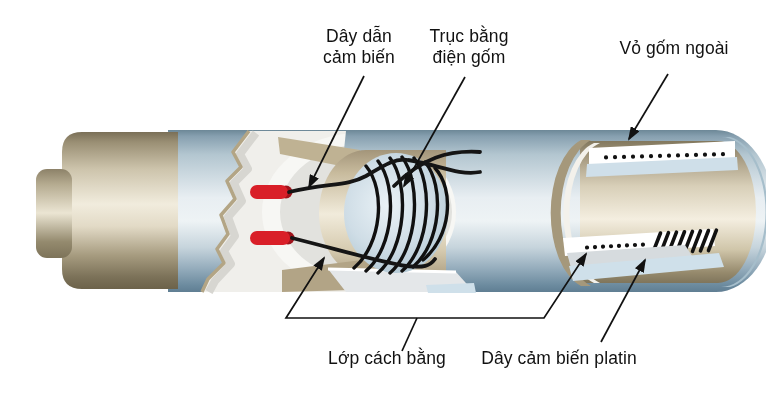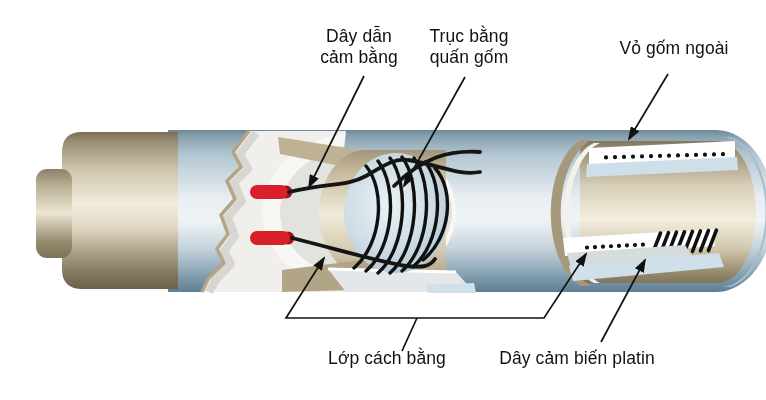--- a/index.html
+++ b/index.html
@@ -184,29 +184,29 @@
     <path d="M 640,74 L 601,139" marker-end="url(#ah)"></path>
     <path d="M 374,351 L 389,318"></path>
     <path d="M 389,318 L 258,318 L 296,258" marker-end="url(#ah)"></path>
     <path d="M 389,318 L 516,318 L 558,254" marker-end="url(#ah)"></path>
     <path d="M 573,342 L 617,260" marker-end="url(#ah)"></path>
   </g>
 </svg>
 
 <div class="lbl" style="left:256px; top:26px; width:150px;">
   <span>Dây dẫn</span>
-  <span>cảm bằng</span>
+  <span>cảm biến</span>
 </div>
 <div class="lbl" style="left:366px; top:26px; width:150px;">
   <span>Trục bằng</span>
-  <span>quấn gốm</span>
+  <span>điện gốm</span>
 </div>
 <div class="lbl" style="left:566px; top:38px; width:160px;">
   <span>Vỏ gốm ngoài</span>
 </div>
 <div class="lbl" style="left:284px; top:348px; width:150px;">
   <span>Lớp cách bằng</span>
 </div>
-<div class="lbl" style="left:454px; top:348px; width:190px;text-align:center;">
+<div class="lbl" style="left:436px; top:348px; width:190px;text-align:center;">
   <span>Dây cảm biến platin</span>
 </div>
 
 </div>
 
 </body></html>

